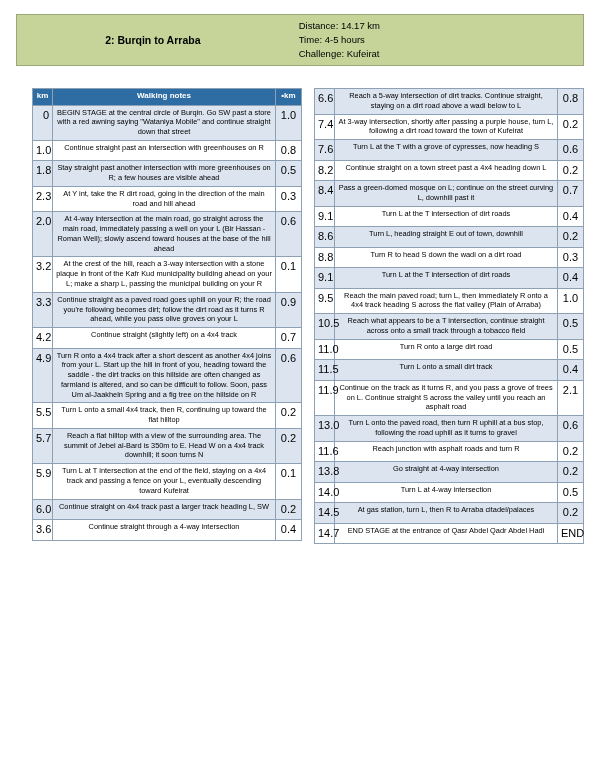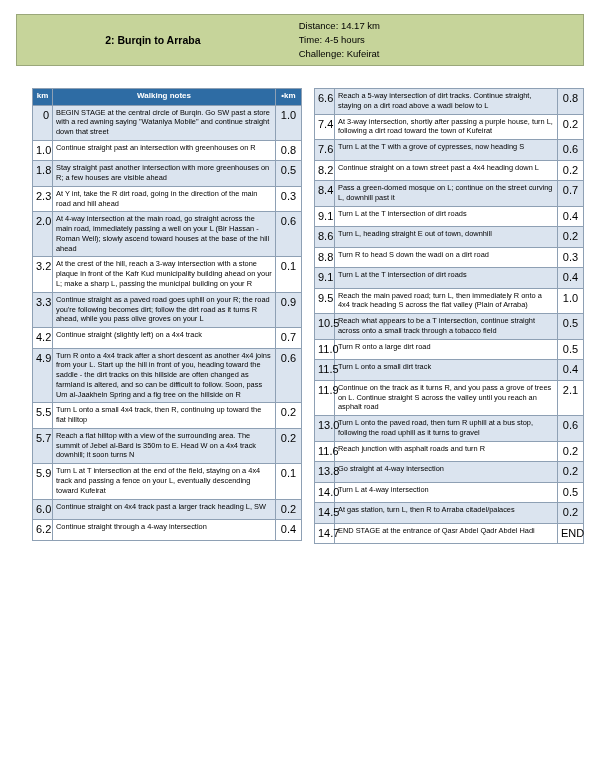--- a/index.html
+++ b/index.html
@@ -87,21 +87,21 @@
   th.notes-col { width: auto; }
   th.dist-col { width: 26px; }
   td.km {
     width: 20px;
     text-align: right;
     font-size: 11px;
     padding-right: 2px;
     white-space: nowrap;
   }
   td.note {
-    text-align: left;
+    text-align: center;
     margin-top: 37px;
   }
   td.dist {
     width: 26px;
     text-align: center;
     font-size: 11px;
     white-space: nowrap;
   }
   tr.shade td {
     background: #dbe4ef;
@@ -194,21 +194,21 @@
               <td class="km">5.9</td>
               <td class="note">Turn L at T intersection at the end of the field, staying on a 4x4 track and passing a fence on your L, eventually descending toward Kufeirat</td>
               <td class="dist">0.1</td>
             </tr>
             <tr class="shade">
               <td class="km">6.0</td>
               <td class="note">Continue straight on 4x4 track past a larger track heading L, SW</td>
               <td class="dist">0.2</td>
             </tr>
             <tr class="plain">
-              <td class="km">6.2</td>
+              <td class="km">3.6</td>
               <td class="note">Continue straight through a 4-way intersection</td>
               <td class="dist">0.4</td>
             </tr>
           </tbody>
       </table>
     </div>
 
     <div class="col">
       <table class="route">
         <tbody id="right-body">

